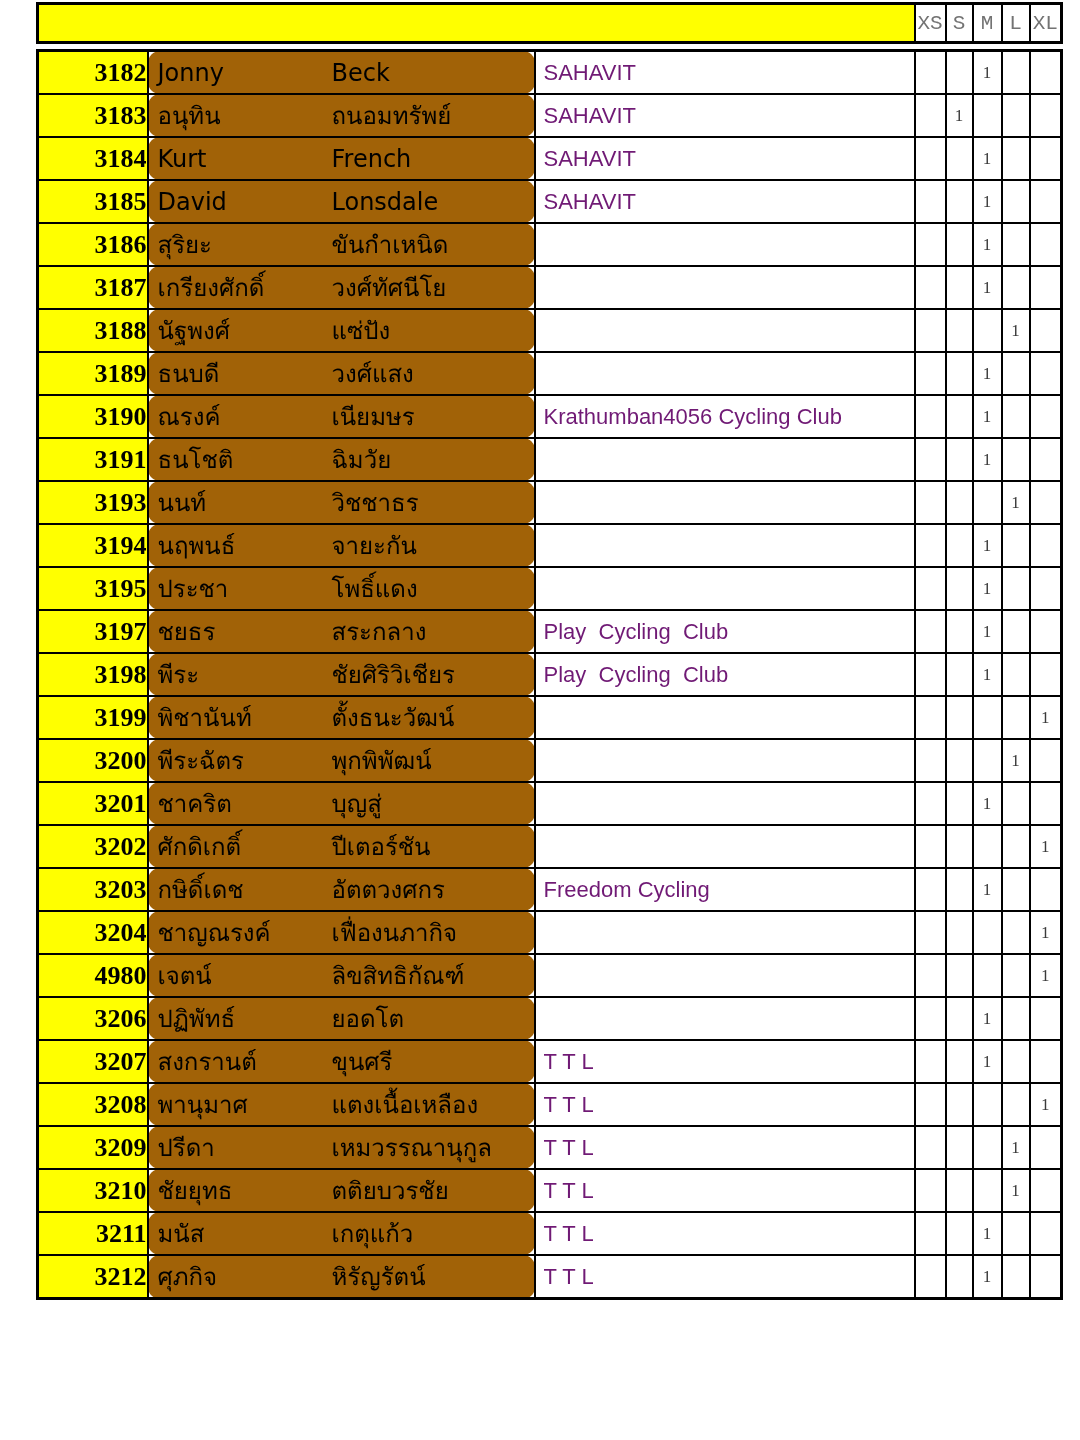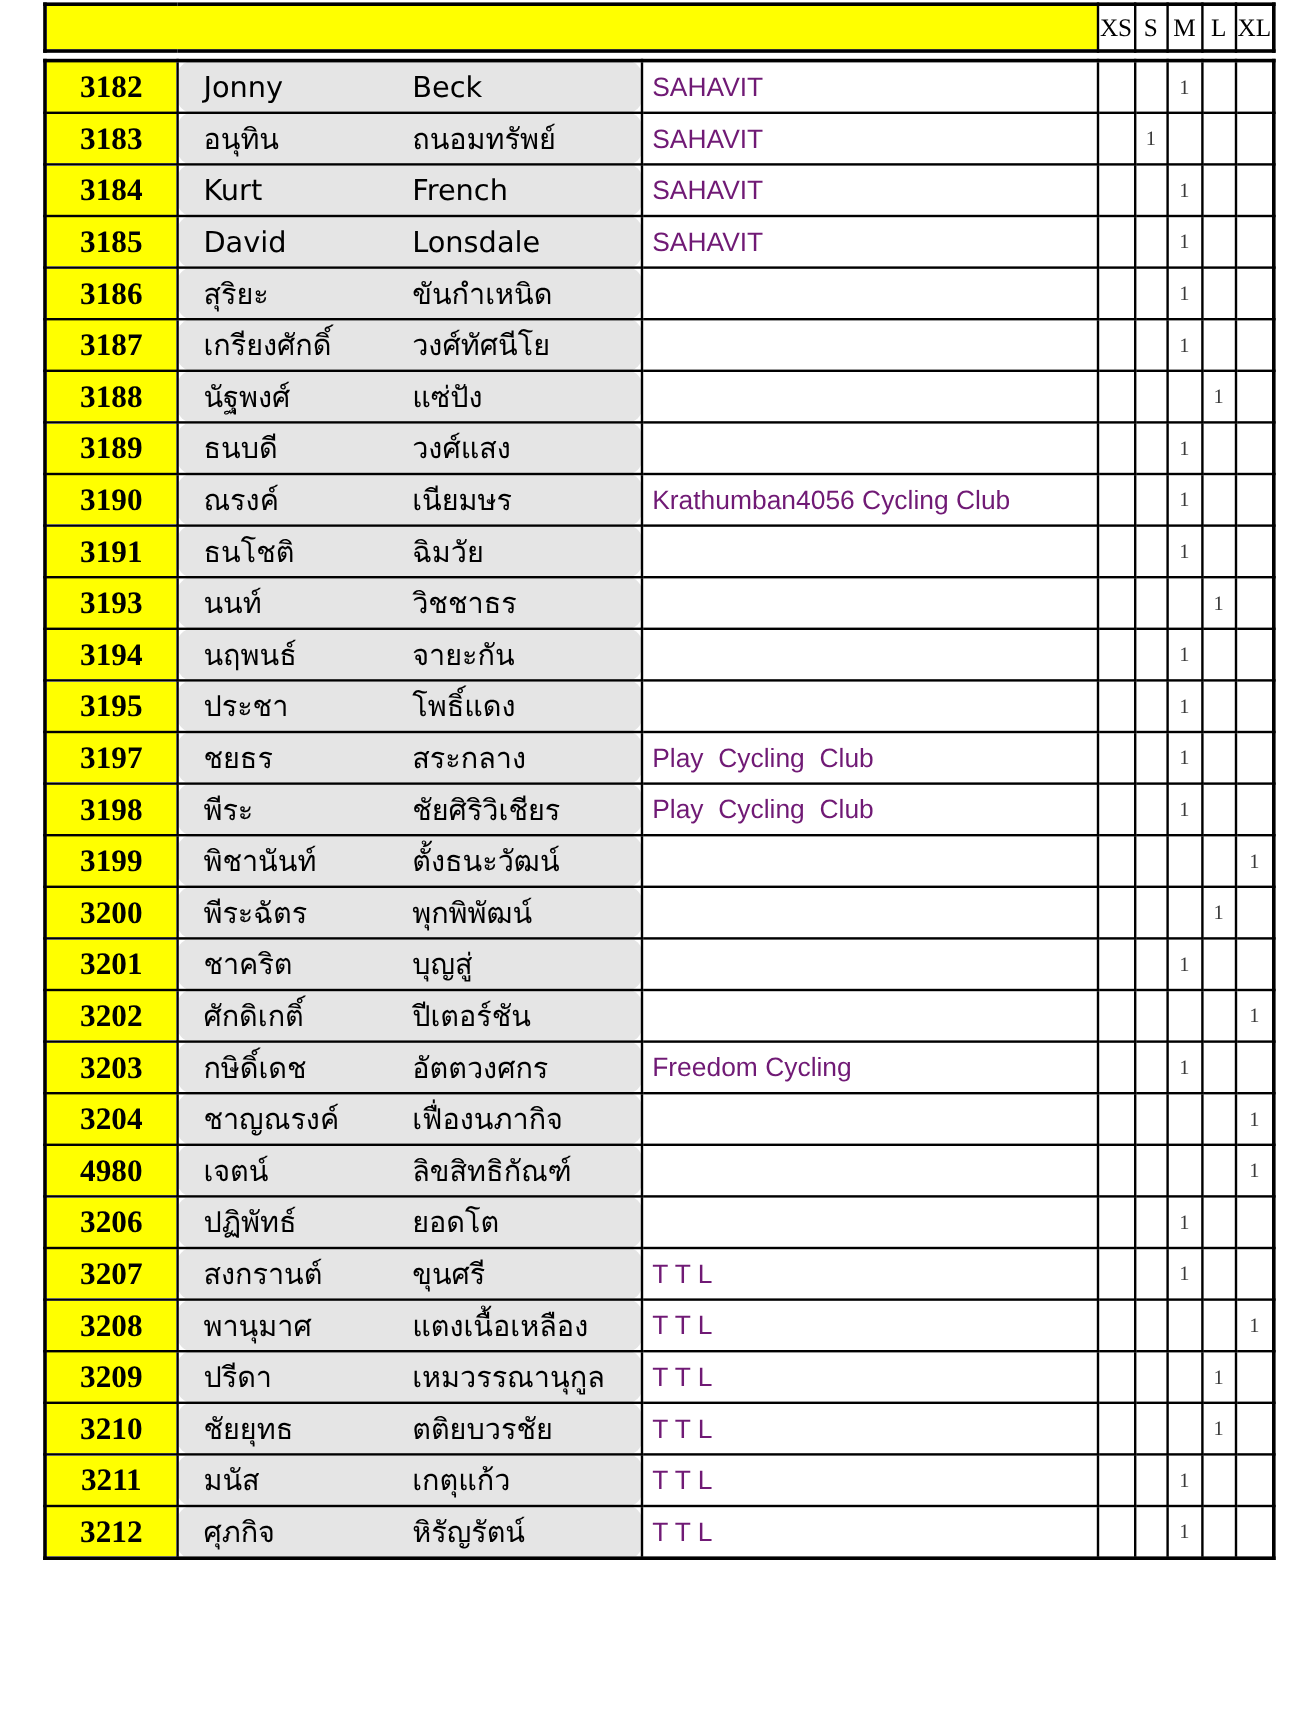--- a/index.html
+++ b/index.html
@@ -31,36 +31,36 @@
   }
   .body-table {
     border: 3px solid #000;
   }
   .header-table td, .header-table th { height: 36px; }
   .body-table td { height: 41px; }
 
   .hdr-blank { background: #ffff00; }
   .size-label {
     background: #ffffff;
-    font-family: Liberation Serif, serif;
+    font-family: Liberation Mono, monospace;
     font-weight: normal;
     font-size: 21px;
-    color: #000000;
+    color: #737373;
   }
   .id-cell {
     background: #ffff00;
     font-family: "Liberation Serif", serif;
     font-weight: bold;
     font-size: 26px;
-    text-align: center;
+    text-align: right;
     color: #000;
   }
   .name-cell {
-    background: #e5e5e5;
-    padding-left: 21px;
+    background: #a16207;
+    padding-left: 9px;
     font-family: "DejaVu Sans", "Liberation Sans", sans-serif;
     font-size: 24px;
     color: #000;
     white-space: nowrap;
     border-radius: 12px;
   }
   .first-name {
     display: inline-block;
     width: 174px;
     vertical-align: middle;

